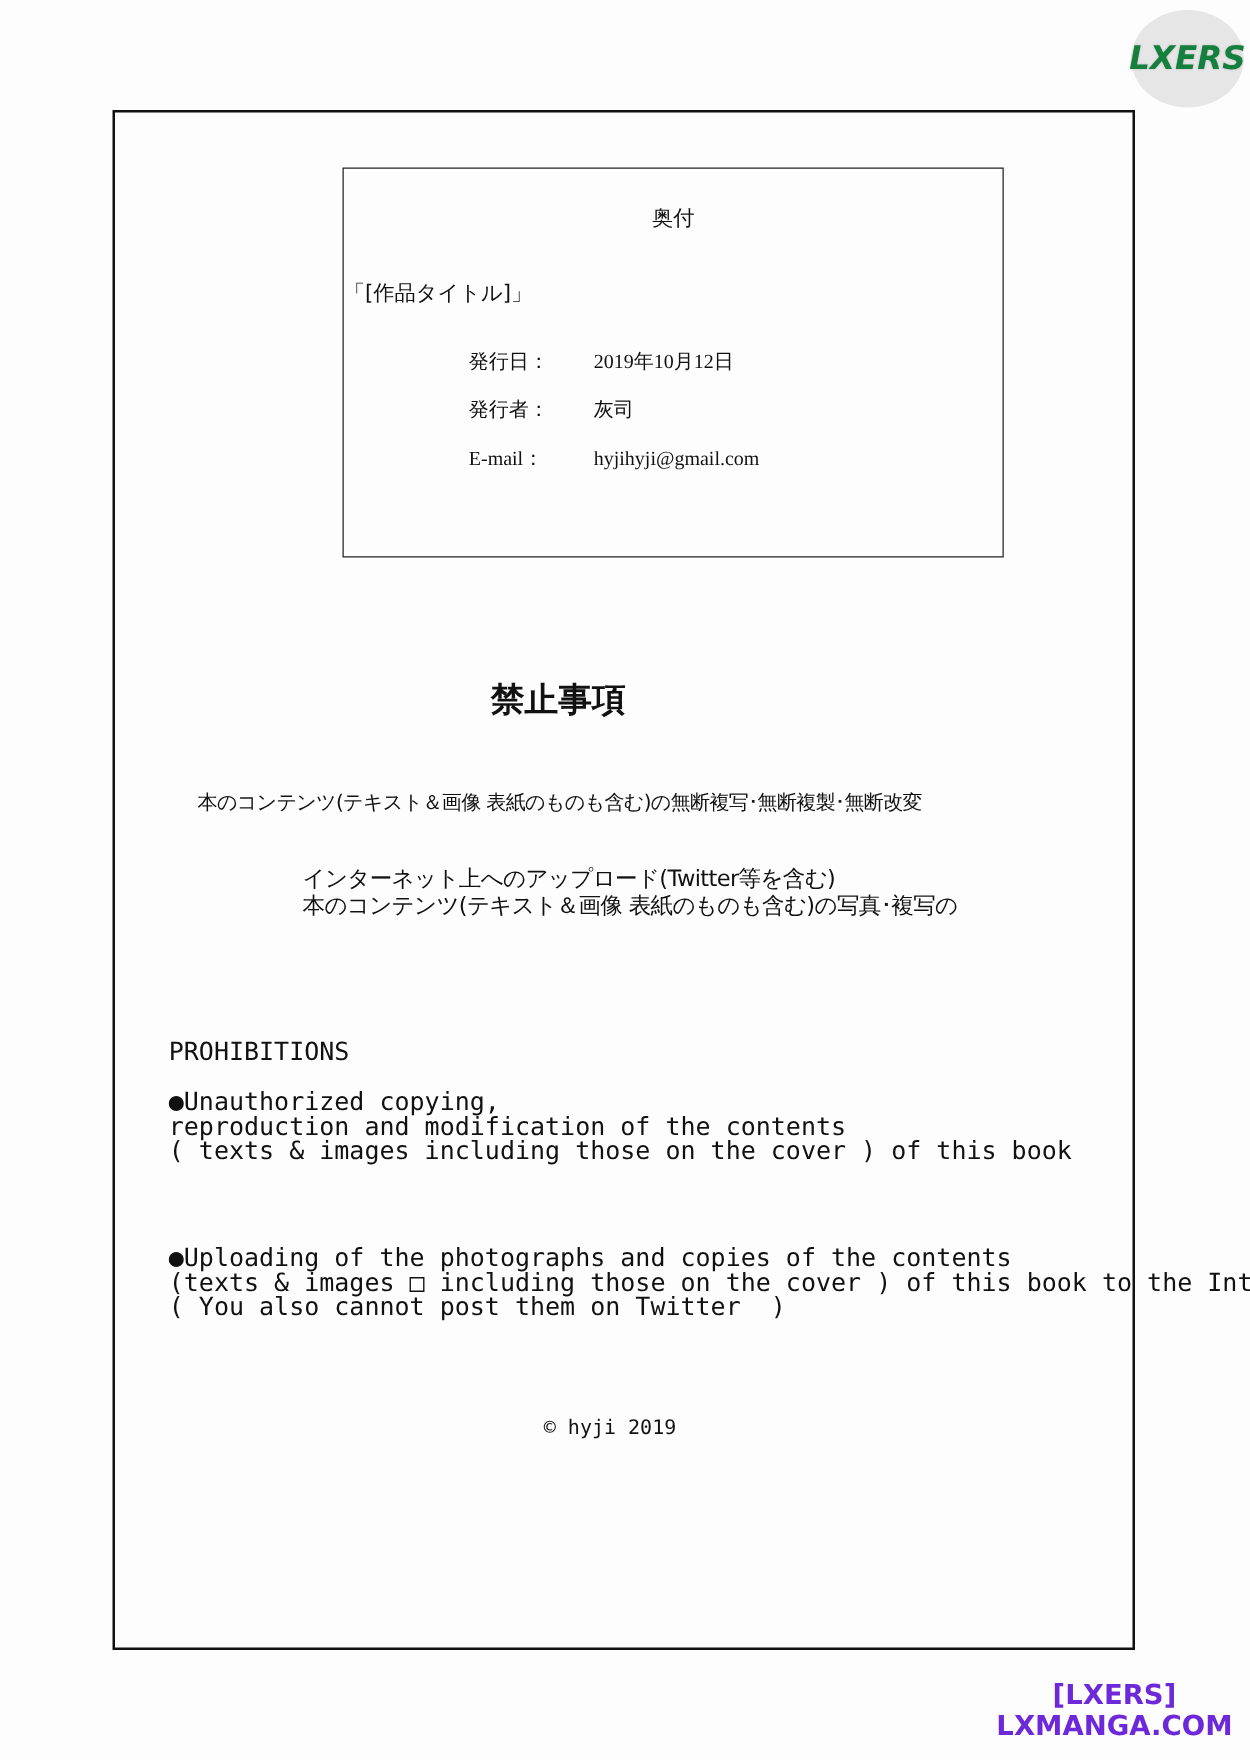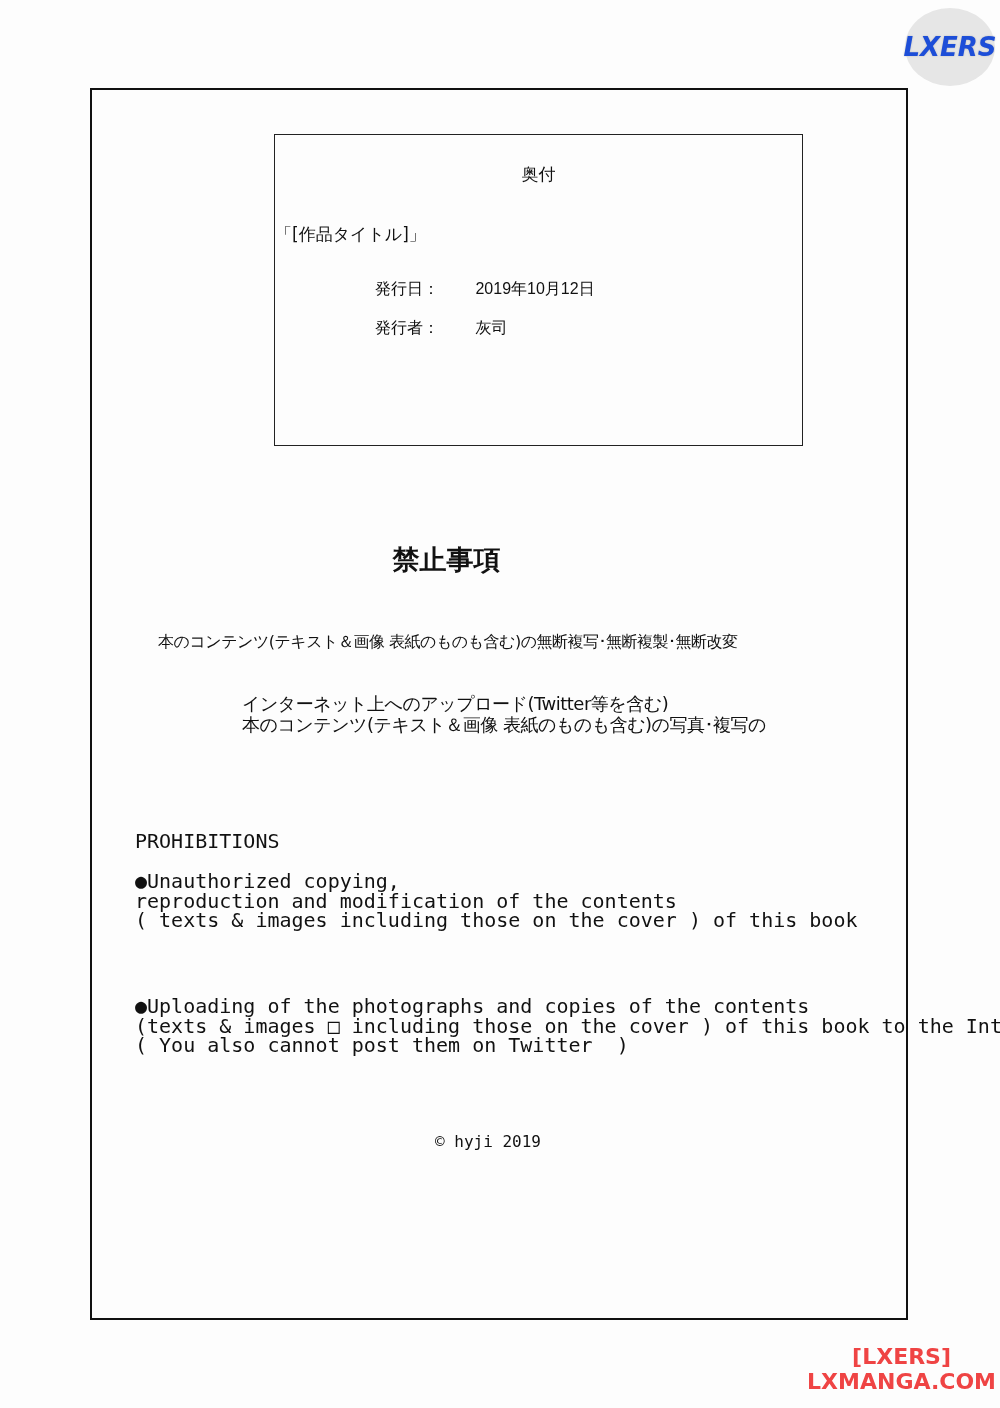--- a/index.html
+++ b/index.html
@@ -1,52 +1,56 @@
 <!DOCTYPE html>
 <html><head>
 <meta charset="utf-8">
 <style>
   html, body { margin:0; padding:0; }
   body { width:1000px; height:1408px; background:#fdfdfd; position:relative; overflow:hidden;
          font-family:"DejaVu Sans", sans-serif; color:#111; }
   .watermark-badge { position:absolute; left:905px; top:8px; width:90px; height:78px; border-radius:50%;
-         background:#e6e6e6; color:#1d4ed8; font-weight:bold; font-size:26px; font-style:italic;
+         background:#e6e6e6; color:#15803d; font-weight:bold; font-size:26px; font-style:italic;
          display:flex; align-items:center; justify-content:center; text-shadow:0 0 2px #bbb; }
   .frame { position:absolute; left:90px; top:88px; width:818px; height:1232px; border:2px solid #111; box-sizing:border-box; }
   .colophon { position:absolute; left:274px; top:134px; width:529px; height:312px; border:1.5px solid #222; box-sizing:border-box; }
   .colophon .heading { position:absolute; top:28px; width:100%; text-align:center; font-size:17px; }
   .colophon .title { position:absolute; top:88px; width:100%; font-size:17px; }
-  .meta { position:absolute; left:100px; font-family:Liberation Sans, sans-serif; font-size:16px; }
+  .meta { position:absolute; left:100px; font-family:Liberation Serif, serif; font-size:16px; }
   .meta .lbl { display:inline-block; width:96px; }
   .section-heading { position:absolute; top:542px; width:893px; left:0; text-align:center; font-size:27px; font-weight:bold; }
   .jp1 { position:absolute; left:158px; top:632px; font-size:16px; letter-spacing:-0.5px; }
   .jp2 { position:absolute; left:242px; top:693px; font-size:18px; line-height:21px; letter-spacing:-0.5px; }
   .en { position:absolute; left:135px; font-family:"DejaVu Sans Mono", monospace; font-size:20px; line-height:19.5px; white-space:pre; }
   .copyright { position:absolute; top:1132px; left:0; width:976px; text-align:center; font-family:"DejaVu Sans Mono", monospace; font-size:16px; }
-  .site-mark { position:absolute; right:4px; bottom:14px; text-align:center; font-family:"DejaVu Sans", sans-serif; font-weight:bold; color:#ef4444; }
+  .site-mark { position:absolute; right:14px; bottom:14px; text-align:center; font-family:"DejaVu Sans", sans-serif; font-weight:bold; color:#6d28d9; }
   .site-mark .a { font-size:22px; }
   .site-mark .b { font-size:22px; }
 </style>
 </head>
 <body>
 
 <div class="watermark-badge">LXERS</div>
 
 <div class="frame"></div>
 
 <div class="colophon">
   <div class="heading">奥付</div>
   <div class="title">「[作品タイトル]」</div>
   <div class="meta" style="top:144px">
     <span class="lbl">発行日：</span>
     <span>2019年10月12日</span>
   </div>
   <div class="meta" style="top:183px">
     <span class="lbl">発行者：</span>
     <span>灰司</span>
+  </div>
+  <div class="meta" style="top:222px">
+    <span class="lbl">E-mail：</span>
+    <span>hyjihyji@gmail.com</span>
   </div>
 </div>
 
 <div class="section-heading">禁止事項</div>
 <div class="jp1">本のコンテンツ(テキスト＆画像 表紙のものも含む)の無断複写･無断複製･無断改変</div>
 <div class="jp2">
   <div>インターネット上へのアップロード(Twitter等を含む)</div>
   <div>本のコンテンツ(テキスト＆画像 表紙のものも含む)の写真･複写の</div>
 </div>
 

